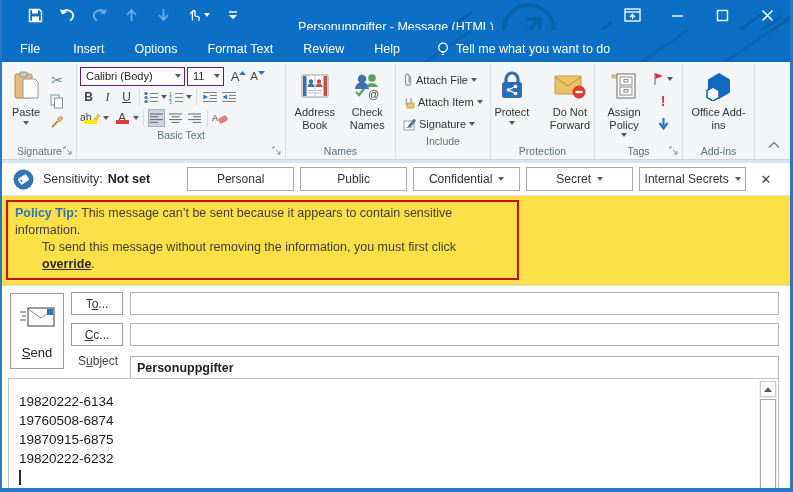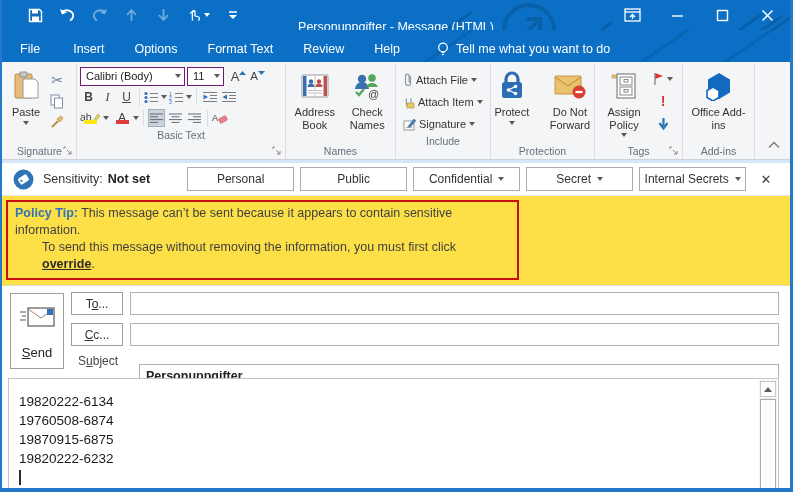--- a/index.html
+++ b/index.html
@@ -592,21 +592,21 @@
         <span><span>T</span><span class="accel">o</span><span>...</span></span>
       </button>
     <input class="fieldinput" style="top: 6px;" value="">
 
     <button class="fieldbtn" style="top:37px">
         <span><span class="accel">C</span><span>c...</span></span>
       </button>
     <input class="fieldinput" style="top: 37px;" value="">
 
     <span class="subj-label"><span>S</span><span class="accel">u</span><span>bject</span></span>
-    <input class="fieldinput subj-input" style="top: 78px; margin-left: 9px;" value="Personuppgifter">
+    <input class="fieldinput subj-input" style="top: 70px;" value="Personuppgifter">
   </div>
 
   <div class="bodybox">
     <div class="bodyline">19820222-6134</div>
     <div class="bodyline">19760508-6874</div>
     <div class="bodyline">19870915-6875</div>
     <div class="bodyline">19820222-6232</div>
     <div class="cursor"></div>
 
     <div class="scrollbar">

